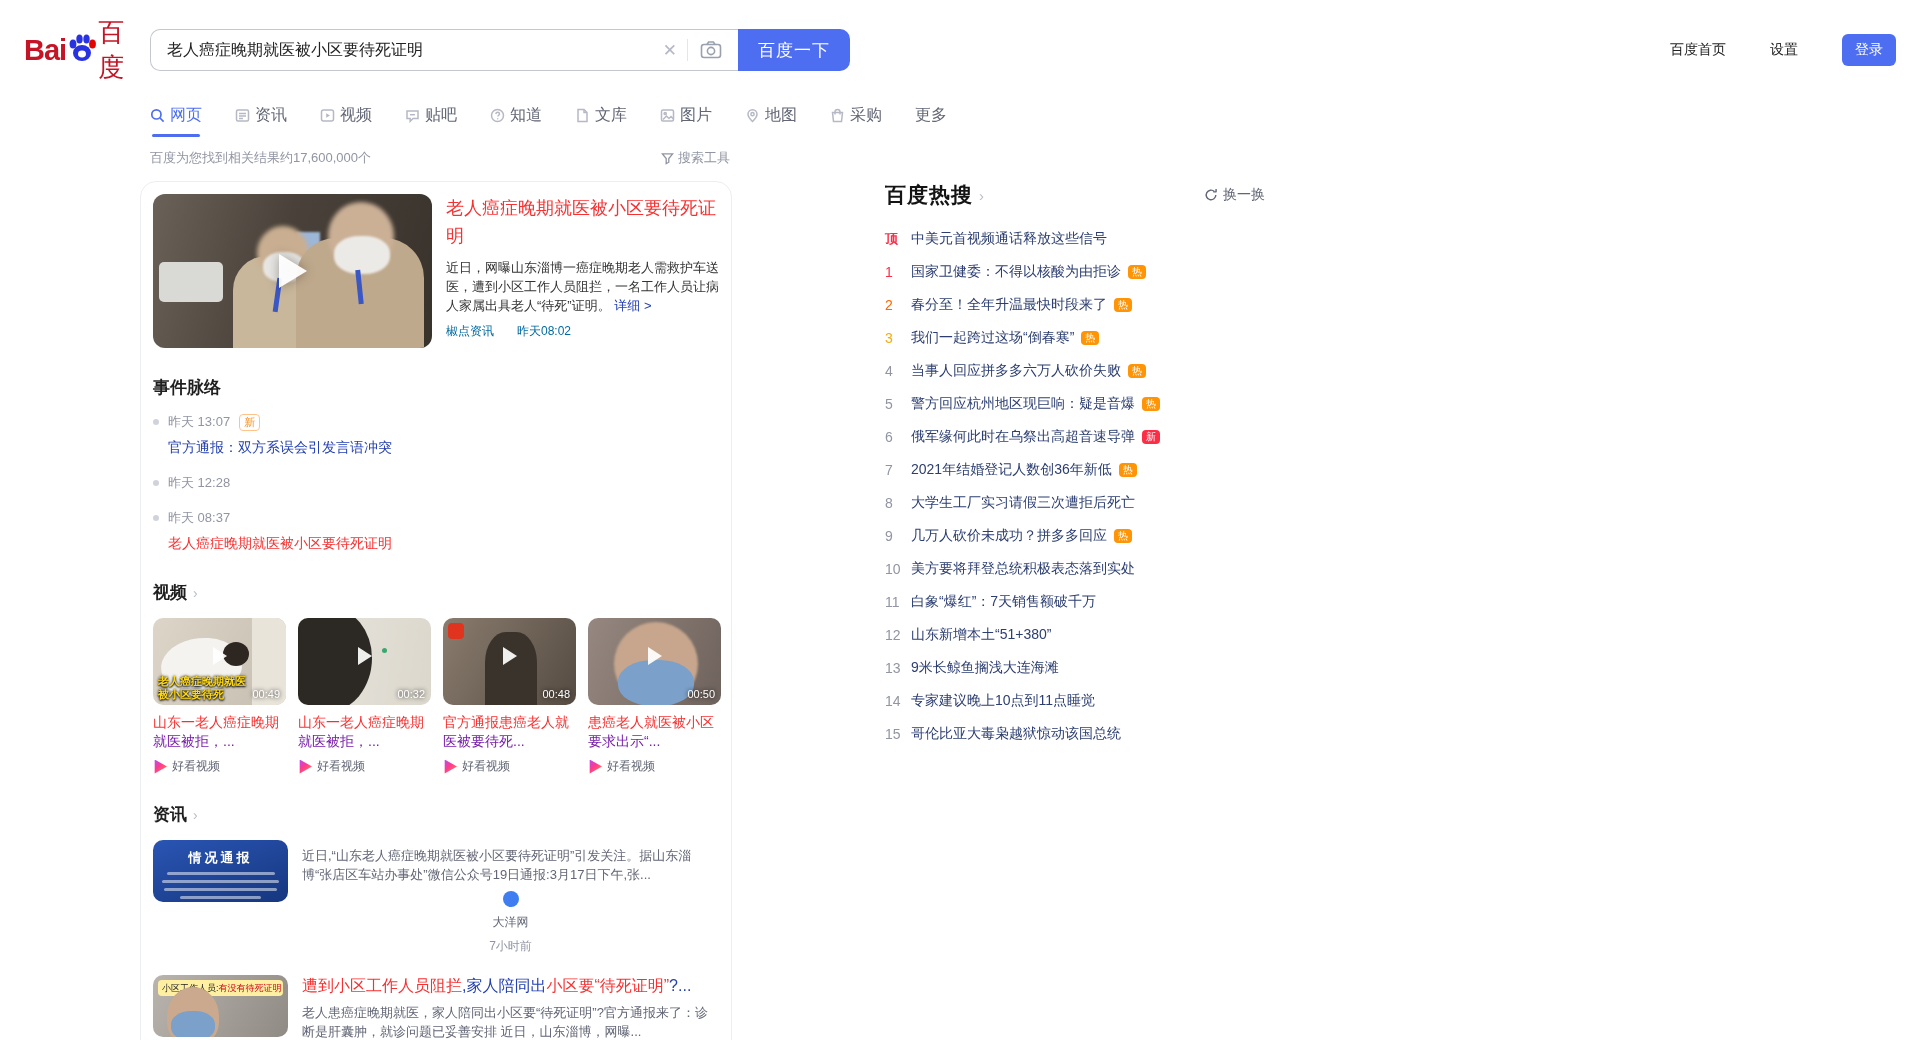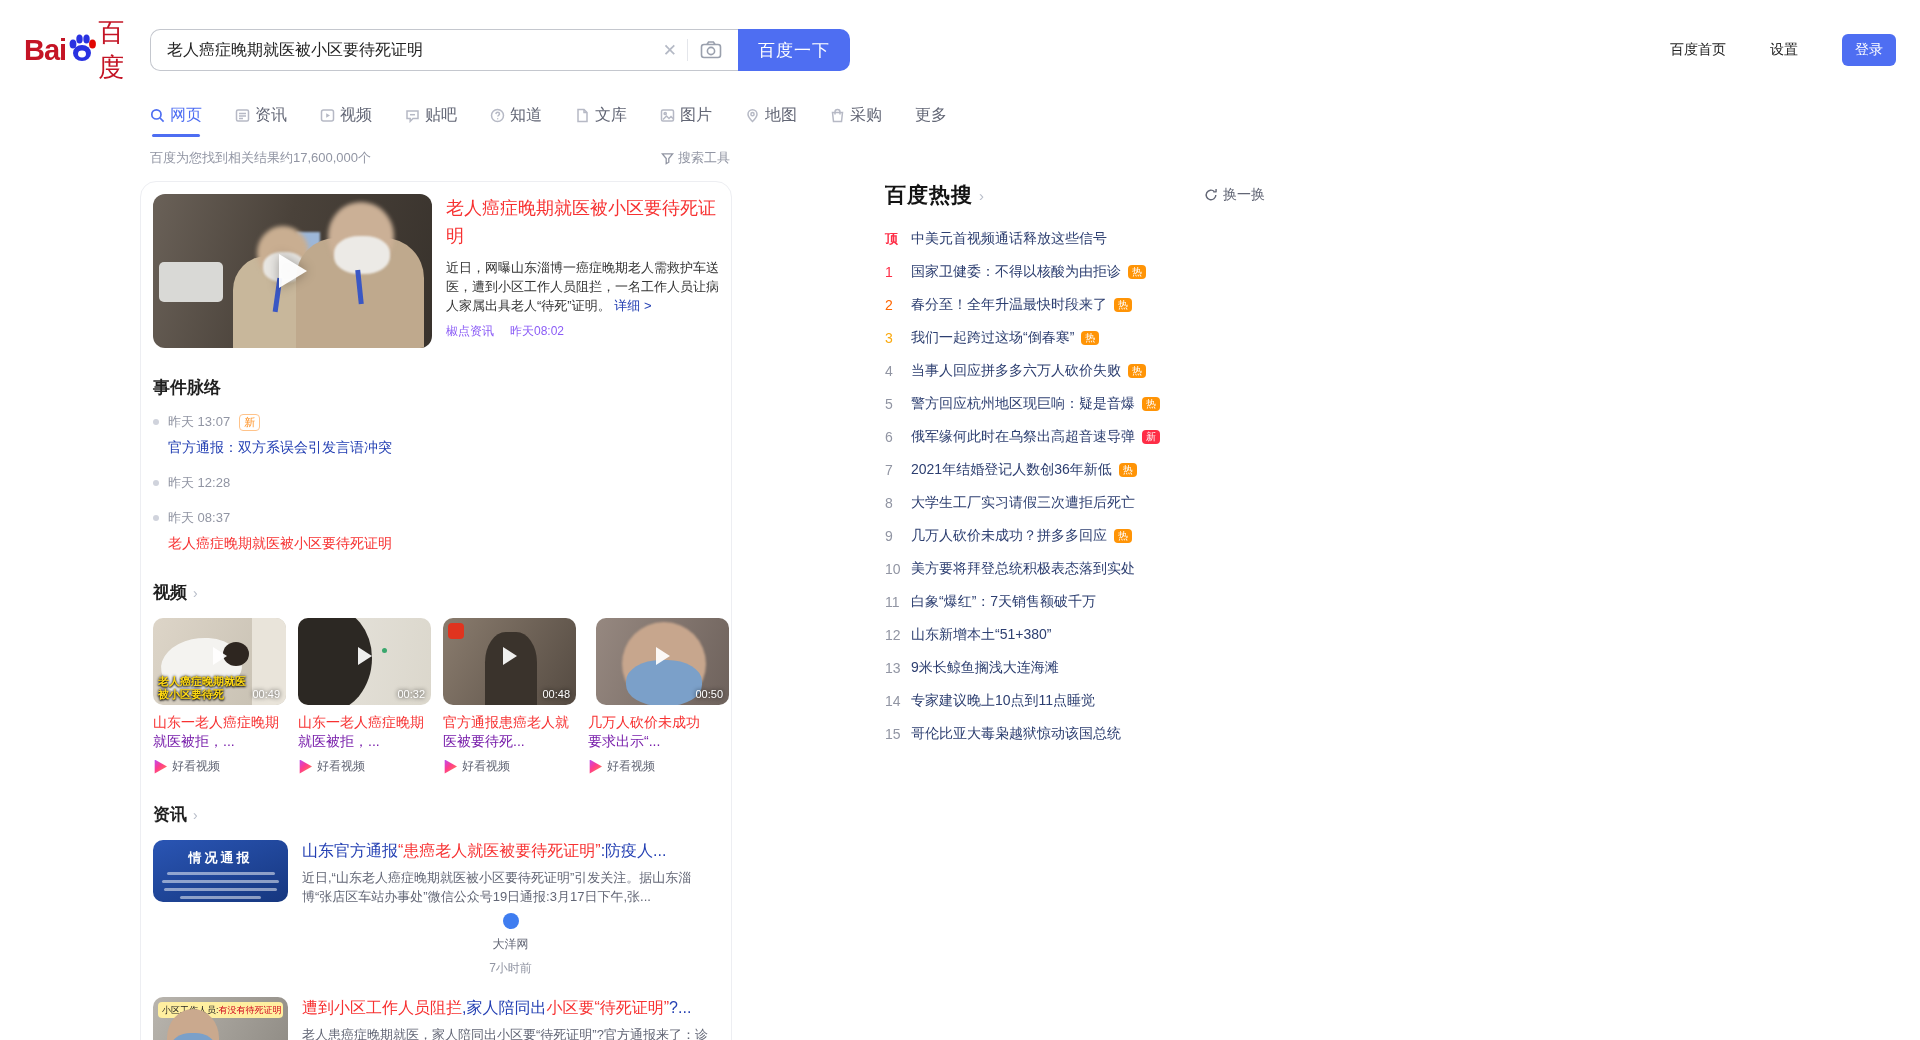--- a/index.html
+++ b/index.html
@@ -61,21 +61,21 @@
   .mask2 { position:absolute; right:42px; top:42px; width:56px; height:38px; background:#eceae6; border-radius:45%; filter:blur(1px); }
   .lan { position:absolute; width:5px; height:34px; background:#3a57c4; }
   .playbig { position:absolute; left:50%; top:50%; transform:translate(-50%,-50%);
     width:0; height:0; border-left:28px solid rgba(255,255,255,.95);
     border-top:17px solid transparent; border-bottom:17px solid transparent;
     filter:drop-shadow(0 0 6px rgba(0,0,0,.35)); }
   .mright { flex:1; min-width:0; }
   .mtitle { font-size:18px; line-height:28px; color:#f73131; cursor:pointer; }
   .mdesc { margin-top:8px; font-size:13px; line-height:19px; color:#333; }
   .mlink { color:#2440b3; cursor:pointer; }
-  .msrc { margin-top:8px; font-size:12px; color:#8b5cf6; display:flex; gap:16px; }
+  .msrc { margin-top:8px; font-size:12px; color:#0369a1; display:flex; gap:23px; }
 
   .sechead { margin:28px 0 14px 0; display:flex; align-items:center; gap:6px;
     font-size:17px; font-weight:700; color:#1f1f1f; }
 
   
   .tl-item { margin-bottom:17px; }
   .tl-top { display:flex; align-items:center; gap:9px; }
   .tl-dot { width:6px; height:6px; border-radius:50%; background:#d0d3dc; flex:none; }
   .tl-time { font-size:13px; color:#9195a3; }
   .tl-badge { font-size:11px; color:#ff8f1f; border:1px solid #ffc38a; border-radius:4px;
@@ -91,21 +91,21 @@
   .vt-1 { background:linear-gradient(115deg,#ddd5c8,#c5beb0); }
   .vt1-wall { position:absolute; right:0; top:0; width:34px; height:87px; background:#e9e4da; }
   .vt1-body { position:absolute; left:8px; top:20px; width:80px; height:54px; background:#f4f3f0; border-radius:50% 60% 40% 40%; transform:rotate(-12deg); }
   .vt1-head { position:absolute; left:70px; top:24px; width:26px; height:24px; background:#2e2620; border-radius:50%; }
   .vt-2 { background:linear-gradient(100deg,#e8e5de,#dbd7cc); }
   .vt2-head { position:absolute; left:-12px; top:-10px; width:86px; height:104px; background:#2c2823; border-radius:0 48% 52% 0; }
   .vt2-dot { position:absolute; left:84px; top:30px; width:5px; height:5px; background:#3aa76d; border-radius:50%; }
   .vt-3 { background:linear-gradient(120deg,#8a7c6e,#554b42); }
   .vt3-logo { position:absolute; left:5px; top:5px; width:16px; height:16px; background:#e0341f; border-radius:4px; }
   .vt3-p { position:absolute; left:42px; top:14px; width:52px; height:76px; background:#3a332c; border-radius:40% 40% 0 0; }
-  .vt-4 { background:linear-gradient(110deg,#968880,#6e625c);margin-left:8px; }
+  .vt-4 { background:linear-gradient(110deg,#968880,#6e625c); }
   .vt4-face { position:absolute; left:26px; top:4px; width:84px; height:84px; background:#c7a68d; border-radius:50%; filter:blur(1px); }
   .vt4-mask { position:absolute; left:30px; top:42px; width:76px; height:46px; background:#7ba0c9; border-radius:46%; }
   .vplay { position:absolute; left:50%; top:38px; transform:translate(-50%,-50%);
     width:0; height:0; border-left:14px solid rgba(255,255,255,.92);
     border-top:9px solid transparent; border-bottom:9px solid transparent; }
   .vdur { position:absolute; right:6px; bottom:5px; font-size:11px; color:#fff;
     text-shadow:0 0 4px rgba(0,0,0,.9); }
   .vover { position:absolute; left:5px; bottom:4px; font-size:11px; font-weight:700;
     color:#ffd913; line-height:13px; text-shadow:0 1px 2px #000,0 0 3px #000; }
   .vtitle { margin-top:8px; font-size:14px; line-height:19px; cursor:pointer; }
@@ -399,21 +399,21 @@
       </div>
 
       <div class="vcard">
         <div class="vthumb vt-4">
           <div class="vt4-face"></div>
           <div class="vt4-mask"></div>
           <div class="vplay"></div>
           <span class="vdur">00:50</span>
         </div>
         <div class="vtitle">
-          <div class="seg" data-k="red">几万人砍价未成功</div>
+          <div class="seg" data-k="red">患癌老人就医被小区</div>
           <div class="seg" data-k="purple">要求出示“...</div>
         </div>
         <div class="vsrc">
           <span class="hk"></span>
           <span>好看视频</span>
         </div>
       </div>
     </div>
 
     <div class="sechead">
@@ -423,23 +423,20 @@
 
     <div class="news-item">
       <div class="nthumb nt1">
         <div class="nt1-title">情况通报</div>
         <div class="bar" style="width:80%"></div>
         <div class="bar" style="width:86%"></div>
         <div class="bar" style="width:84%"></div>
         <div class="bar" style="width:60%"></div>
       </div>
       <div class="nright">
-        <div class="ntitle">
-          <span class="seg" data-k="blue">山东官方通报</span><span class="seg" data-k="red">“患癌老人就医被要待死证明”</span><span class="seg" data-k="blue">:防疫人...</span>
-        </div>
         <div class="ndesc">近日,“山东老人癌症晚期就医被小区要待死证明”引发关注。据山东淄博“张店区车站办事处”微信公众号19日通报:3月17日下午,张...</div>
         <div class="nsrc">
           <span class="nicon si-1"></span>
           <span class="nname">大洋网</span>
           <span>7小时前</span>
         </div>
       </div>
     </div>
 
     <div class="news-item">

